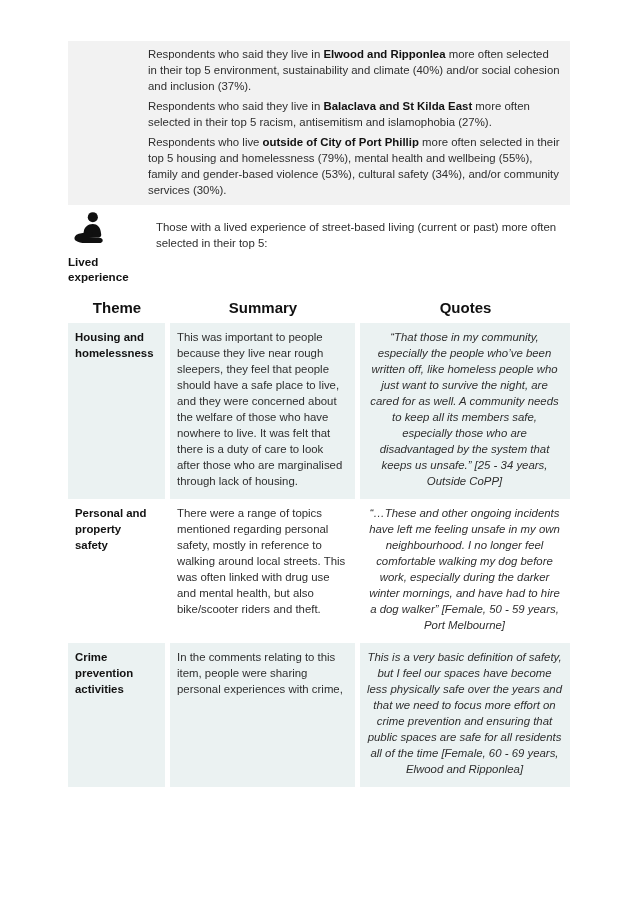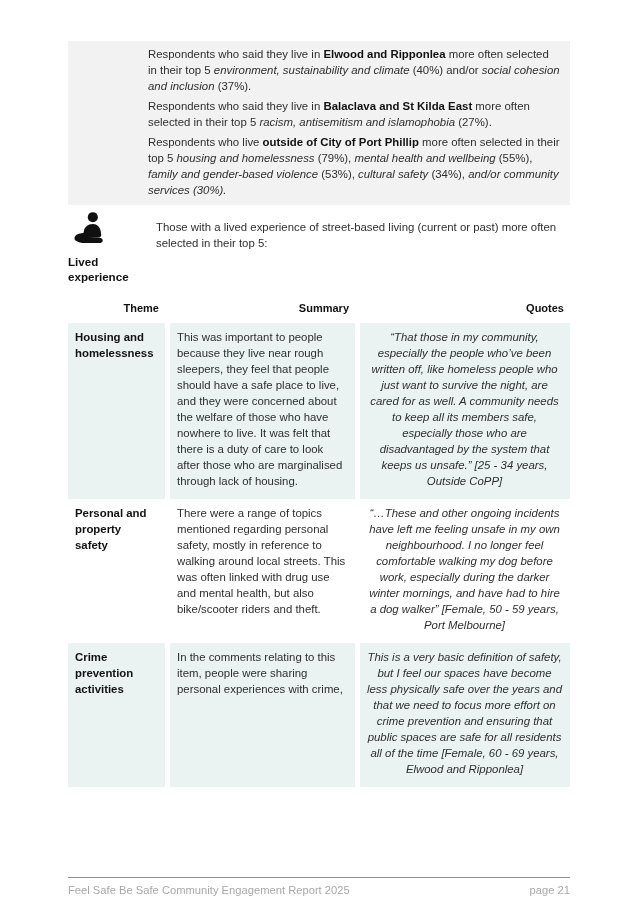--- a/index.html
+++ b/index.html
@@ -12,42 +12,42 @@
     color:#2e2e2e;
     overflow:hidden;
   }
   .content{position:absolute;left:68px;top:41px;width:502px;}
 
   
   .suburb-block{background:#f2f2f2;padding:5px 10px 7px 80px;}
   .suburb-block p{margin:0 0 4px 0;}
   .suburb-block p:last-child{margin-bottom:0;}
   .run-b{font-weight:700;color:#111;}
-  .run-i{font-style:italic;}
+  .run-i{}
 
   
   .lived-row{display:flex;margin-top:4px;}
   .lived-left{width:80px;flex:0 0 80px;}
   .lived-icon{margin:2px 0 0 4px;width:36px;height:36px;}
   .lived-label{font-weight:700;color:#111;line-height:15px;margin-top:3px;font-size:11.6px;}
   .lived-right{flex:1;padding-top:2px;}
   .lived-right .intro{margin:8px;}
   .lived-bullets{margin:5px 0 0 0;padding-left:48px;}
   .lived-bullets li{margin:0 0 1px 0;line-height:17px;}
 
   .open-para{margin:14px 0 0 0;}
 
   
   .themes-table{margin-top:13px;width:100%;border-collapse:separate;border-spacing:0;table-layout:fixed;}
   .themes-table col.c-theme{width:97px;}
   .themes-table col.c-summary{width:190px;}
   .themes-table col.c-quotes{width:215px;}
   .themes-table th{
-    text-align:right;font-weight:700;color:#111;
-    padding:3px 6px 7px 7px;vertical-align:top;font-size:11px;
+    text-align:center;font-weight:700;color:#111;
+    padding:3px 6px 7px 7px;vertical-align:top;font-size:15px;
   }
   .themes-table td{
     vertical-align:top;
     padding:6px 8px 10px 7px;
   }
   .themes-table td:not(:first-child),
   .themes-table th:not(:first-child){border-left:5px solid #ffffff;}
   .themes-table tr.tinted td{background:#ebf2f2;}
   .cell-theme{font-weight:700;color:#111;line-height:16px;}
   .cell-quote{font-style:italic;text-align:center;}
@@ -114,17 +114,13 @@
         </tr>
         <tr class="tinted">
           <td class="cell-theme">Crime prevention activities</td>
           <td class="cell-summary">In the comments relating to this item, people were sharing personal experiences with crime,</td>
           <td class="cell-quote">This is a very basic definition of safety, but I feel our spaces have become less physically safe over the years and that we need to focus more effort on crime prevention and ensuring that public spaces are safe for all residents all of the time [Female, 60 - 69 years, Elwood and Ripponlea]</td>
         </tr>
       </tbody>
     </table>
   </div>
 
-  <div class="footer">
-    <span>Feel Safe Be Safe Community Engagement Report 2025</span>
-    <span>page 21</span>
-  </div>
 </div>
 
 </body></html>

